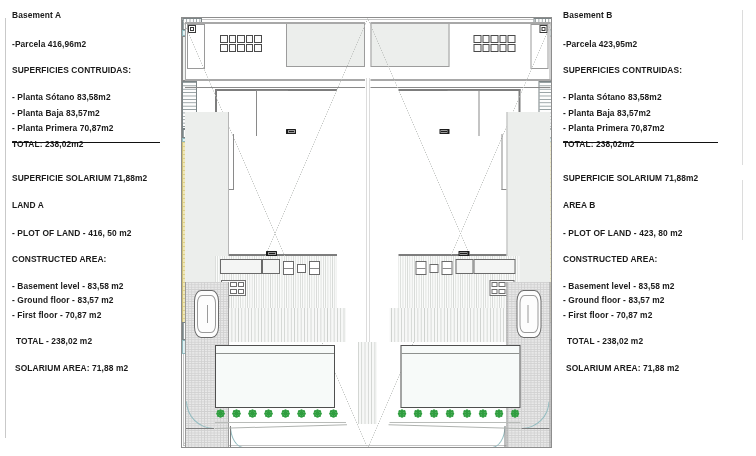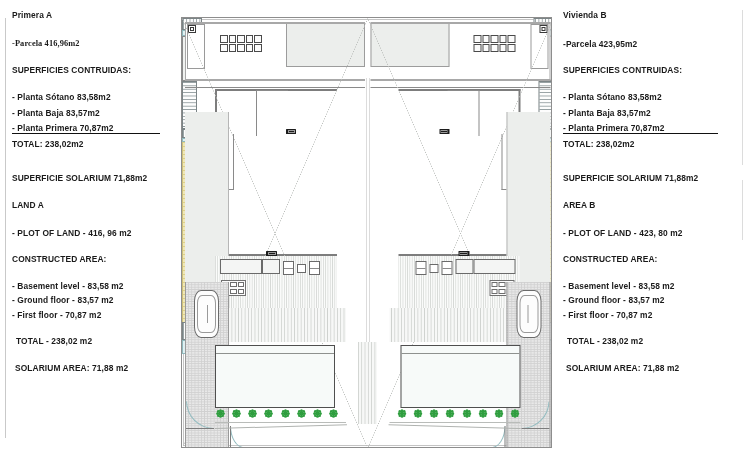--- a/index.html
+++ b/index.html
@@ -22,21 +22,21 @@
     position: absolute; top: 0; height: 456px;
     font-size: 8.4px; font-weight: bold; color: #1a1a1a;
     line-height: 1.0;
   }
   .panel-left  { left: 10px;  width: 172px; }
   .panel-right { left: 561px; width: 190px; }
 
   .txt { position: absolute; white-space: nowrap; letter-spacing: .1px; }
   .txt.ul {
     border-bottom: 1.3px solid #111;
-    padding-bottom: 1px;
+    padding-bottom: 10px;
   }
 
   
   #plan {
     position: absolute; left: 181px; top: 17px;
     width: 371px; height: 431px;
     background: #ffffff;
     border: 1px solid #8d8d8d;
     overflow: hidden;
   }
@@ -178,41 +178,41 @@
 </head>
 <body>
 
 <div id="root">
 
   <div class="edge-rule" style="left:5px; top:18px; height:420px;"></div>
   <div class="edge-rule soft" style="left:742px; top:10px; height:155px;"></div>
   <div class="edge-rule soft" style="left:742px; top:180px; height:60px;"></div>
 
   <div class="panel panel-left">
-    <div class="txt" style="top:11px;  left:2px;">Primera A</div>
-    <div class="txt" style="top:40px;  left:2px;font-family:Liberation Serif, serif;">-Parcela 416,96m2</div>
+    <div class="txt" style="top:11px;  left:2px;">Basement A</div>
+    <div class="txt" style="top:40px;  left:2px;">-Parcela 416,96m2</div>
     <div class="txt" style="top:66px;  left:2px;">SUPERFICIES CONTRUIDAS:</div>
     <div class="txt" style="top:93px;  left:2px;">- Planta Sótano 83,58m2</div>
     <div class="txt" style="top:109px; left:2px;">- Planta Baja 83,57m2</div>
     <div class="txt ul" style="top:124px; left:2px; width:148px;">- Planta Primera 70,87m2</div>
     <div class="txt" style="top:140px; left:2px;">TOTAL: 238,02m2</div>
     <div class="txt" style="top:174px; left:2px;">SUPERFICIE SOLARIUM 71,88m2</div>
 
     <div class="txt" style="top:201px; left:2px;">LAND A</div>
-    <div class="txt" style="top:229px; left:2px;">- PLOT OF LAND - 416, 96 m2</div>
+    <div class="txt" style="top:229px; left:2px;">- PLOT OF LAND - 416, 50 m2</div>
     <div class="txt" style="top:255px; left:2px;">CONSTRUCTED AREA:</div>
     <div class="txt" style="top:282px; left:2px;">- Basement level - 83,58 m2</div>
     <div class="txt" style="top:296px; left:2px;">- Ground floor - 83,57 m2</div>
     <div class="txt" style="top:311px; left:2px;">- First floor - 70,87 m2</div>
     <div class="txt" style="top:337px; left:6px;">TOTAL - 238,02 m2</div>
     <div class="txt" style="top:364px; left:5px;">SOLARIUM AREA: 71,88 m2</div>
   </div>
 
   <div class="panel panel-right">
-    <div class="txt" style="top:11px;  left:2px;">Vivienda B</div>
+    <div class="txt" style="top:11px;  left:2px;">Basement B</div>
     <div class="txt" style="top:40px;  left:2px;">-Parcela 423,95m2</div>
     <div class="txt" style="top:66px;  left:2px;">SUPERFICIES CONTRUIDAS:</div>
     <div class="txt" style="top:93px;  left:2px;">- Planta Sótano 83,58m2</div>
     <div class="txt" style="top:109px; left:2px;">- Planta Baja 83,57m2</div>
     <div class="txt ul" style="top:124px; left:2px; width:155px;">- Planta Primera 70,87m2</div>
     <div class="txt" style="top:140px; left:2px;">TOTAL: 238,02m2</div>
     <div class="txt" style="top:174px; left:2px;">SUPERFICIE SOLARIUM 71,88m2</div>
 
     <div class="txt" style="top:201px; left:2px;">AREA B</div>
     <div class="txt" style="top:229px; left:2px;">- PLOT OF LAND - 423, 80 m2</div>

